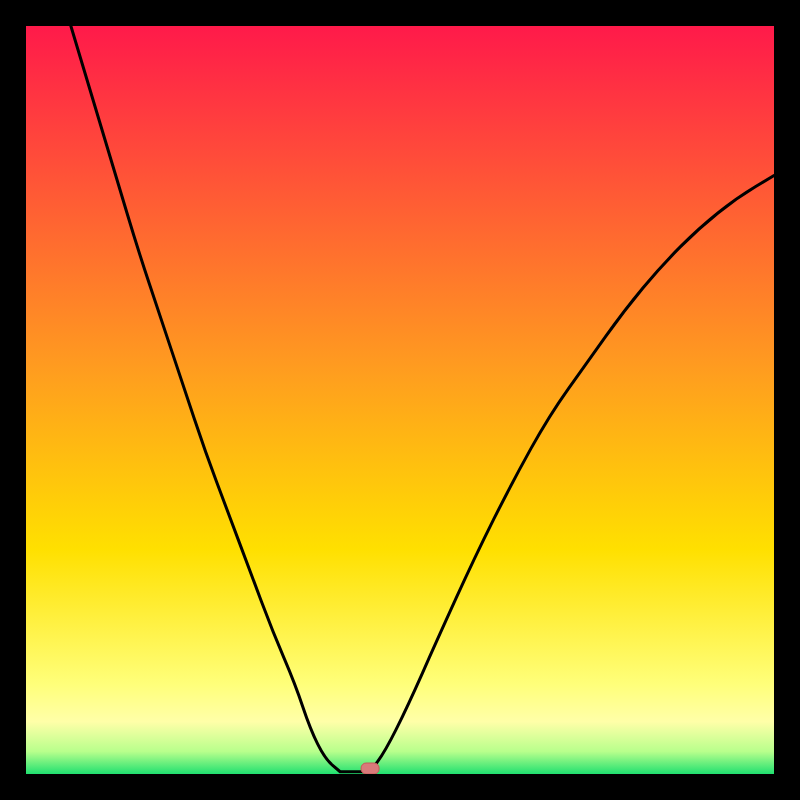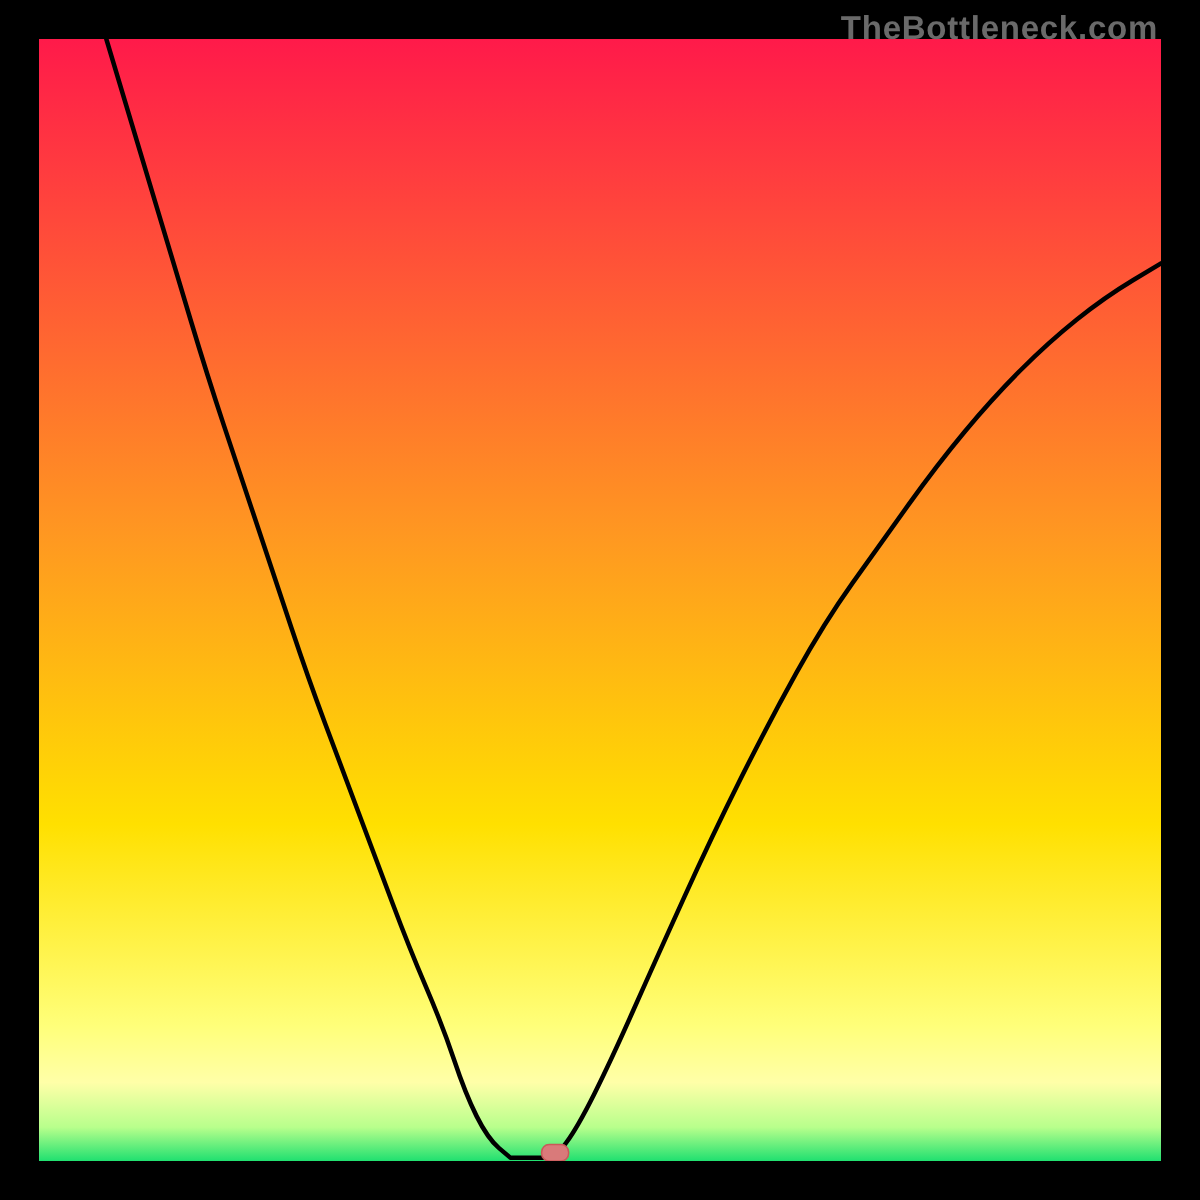--- a/index.html
+++ b/index.html
@@ -23,14 +23,13 @@
           <stop id="g4" offset="93%" stop-color="#ffffa8"></stop>
           <stop id="g5" offset="97%" stop-color="#b8ff8c"></stop>
           <stop id="g6" offset="100%" stop-color="#20e070"></stop>
         </linearGradient>
       </defs>
       <rect x="0" y="0" width="748" height="748" fill="url(#bg)"></rect>
       <path id="curve" fill="none" stroke="#000000" stroke-width="3" stroke-linecap="round" stroke-linejoin="round" d="M 44.879999999999995 0 Q 67.32 74.79999999999995 78.53999999999999 112.19999999999999 Q 89.75999999999999 149.60000000000002 100.97999999999999 187 Q 112.2 224.39999999999998 123.41999999999999 258.06 Q 134.64 291.72 145.85999999999999 325.38 Q 157.07999999999998 359.03999999999996 168.29999999999998 392.7 Q 179.51999999999998 426.36 190.74 456.28 Q 201.96 486.2 213.18 516.12 Q 224.4 546.04 235.62 575.96 Q 246.84 605.88 258.06 632.06 Q 269.28 658.24 276.76 680.6800000000001 Q 284.24 703.12 291.72 718.0799999999999 Q 299.2 733.04 306.67999999999995 739.3979999999999 Q 314.15999999999997 745.756 314.15999999999997 745.756 Q 314.15999999999997 745.756 321.64 745.756 Q 329.12 745.756 336.6 745.756 Q 344.08000000000004 745.756 344.08000000000004 745.756 Q 344.08000000000004 745.756 351.56 735.6579999999999 Q 359.03999999999996 725.56 370.26 703.12 Q 381.48 680.6800000000001 396.44000000000005 647.02 Q 411.40000000000003 613.36 430.1 572.22 Q 448.8 531.08 467.5 493.68 Q 486.2 456.28 504.9 422.62 Q 523.6 388.96000000000004 542.3 362.78 Q 561 336.59999999999997 579.7 310.41999999999996 Q 598.4 284.24 617.0999999999999 261.79999999999995 Q 635.8 239.35999999999996 654.5 220.66 Q 673.2 201.96000000000004 691.9000000000001 187 Q 710.6 172.03999999999996 729.3 160.82 L 748 149.60000000000002"></path>
       <rect id="marker" rx="5" ry="5" width="18" height="11" x="335.08000000000004" y="737.016" fill="#d97a7a" stroke="#c95959" stroke-width="1"></rect>
     </svg>
   </div>
-  <div class="watermark">TheBottleneck.com</div>
 </div>
 
 </body></html>

